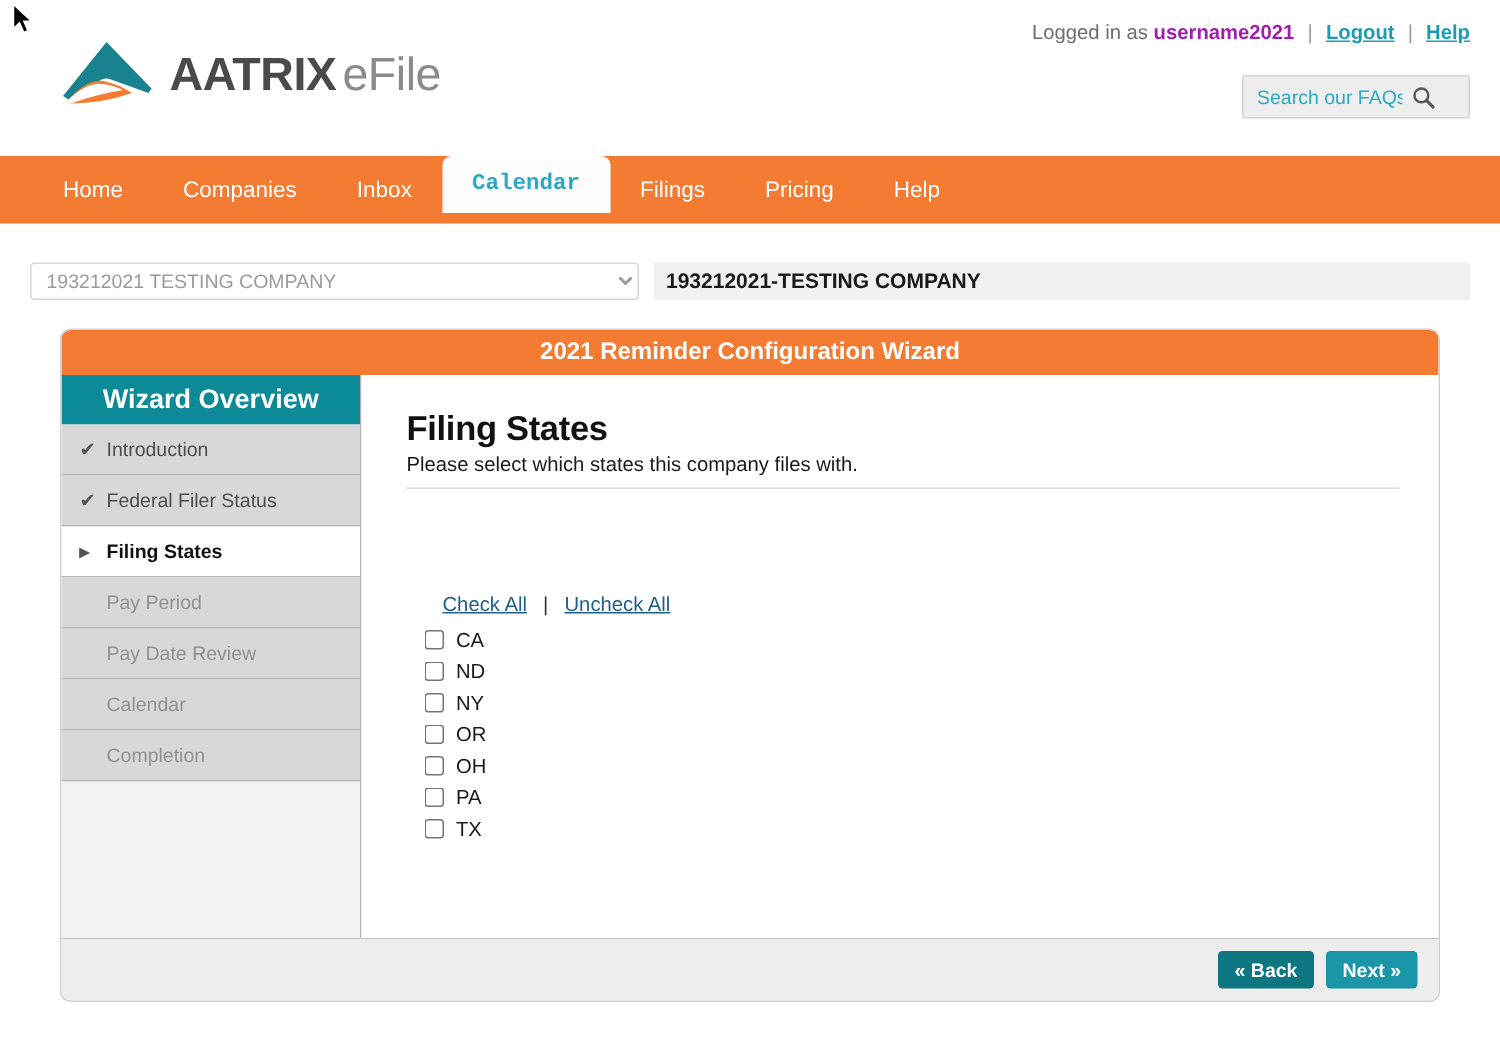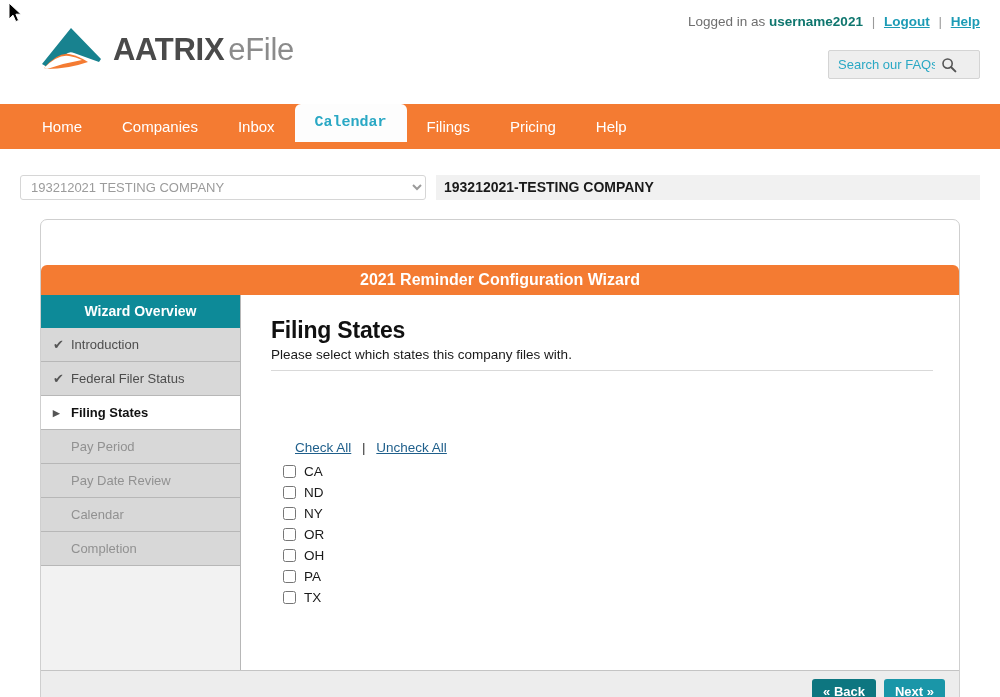--- a/index.html
+++ b/index.html
@@ -28,21 +28,21 @@
     white-space: nowrap;
     line-height: 1;
   }
   .logo-aatrix { font-weight: bold; color: #4a4a4a; }
   .logo-efile { font-weight: normal; color: #8b8b8b; margin-left: 4px; }
 
   .login-line {
     position: absolute; right: 20px; top: 14px;
     font-size: 13.5px; color: #6e6e6e; white-space: nowrap;
   }
-  .login-line .uname { color: #0f766e; font-weight: bold; }
+  .login-line .uname { color: #a21caf; font-weight: bold; }
   .login-line .sep { color: #9a9a9a; margin: 0 5px; }
   .login-line a { color: #1c9bb5; font-weight: bold; text-decoration: underline; }
 
   .searchbox {
     position: absolute; right: 20px; top: 50px;
     width: 152px; height: 29px;
     background: #eeeeee;
     border: 1px solid #d4d4d4;
     border-radius: 2px;
     display: flex; align-items: center;
@@ -106,34 +106,33 @@
     border-radius: 7px;
     background: #ffffff;
     overflow: hidden;
   }
   .wizard-title {
     height: 30px; line-height: 30px;
     background: #f47b32;
     color: #ffffff; font-size: 16px; font-weight: bold;
     text-align: center;
     border-radius: 6px 6px 0 0;
-    margin-top: 45px;
   }
   .wizard-body { display: flex; align-items: stretch; }
 
   .sidebar {
     width: 200px; flex: 0 0 200px;
     border-right: 1px solid #b7b7b7;
     background: #f2f2f2;
     display: flex; flex-direction: column;
   }
   .sidebar-head {
     height: 33px; line-height: 33px;
     background: #0d8a98;
-    color: #ffffff; font-size: 14px; font-weight: bold;
+    color: #ffffff; font-size: 18px; font-weight: bold;
     text-align: center;
   }
   .step {
     height: 34px; line-height: 34px;
     background: #d8d8d8;
     border-bottom: 1px solid #b7b7b7;
     font-size: 13px;
     color: #4d4d4d;
     padding-left: 12px;
     display: flex; align-items: center;

